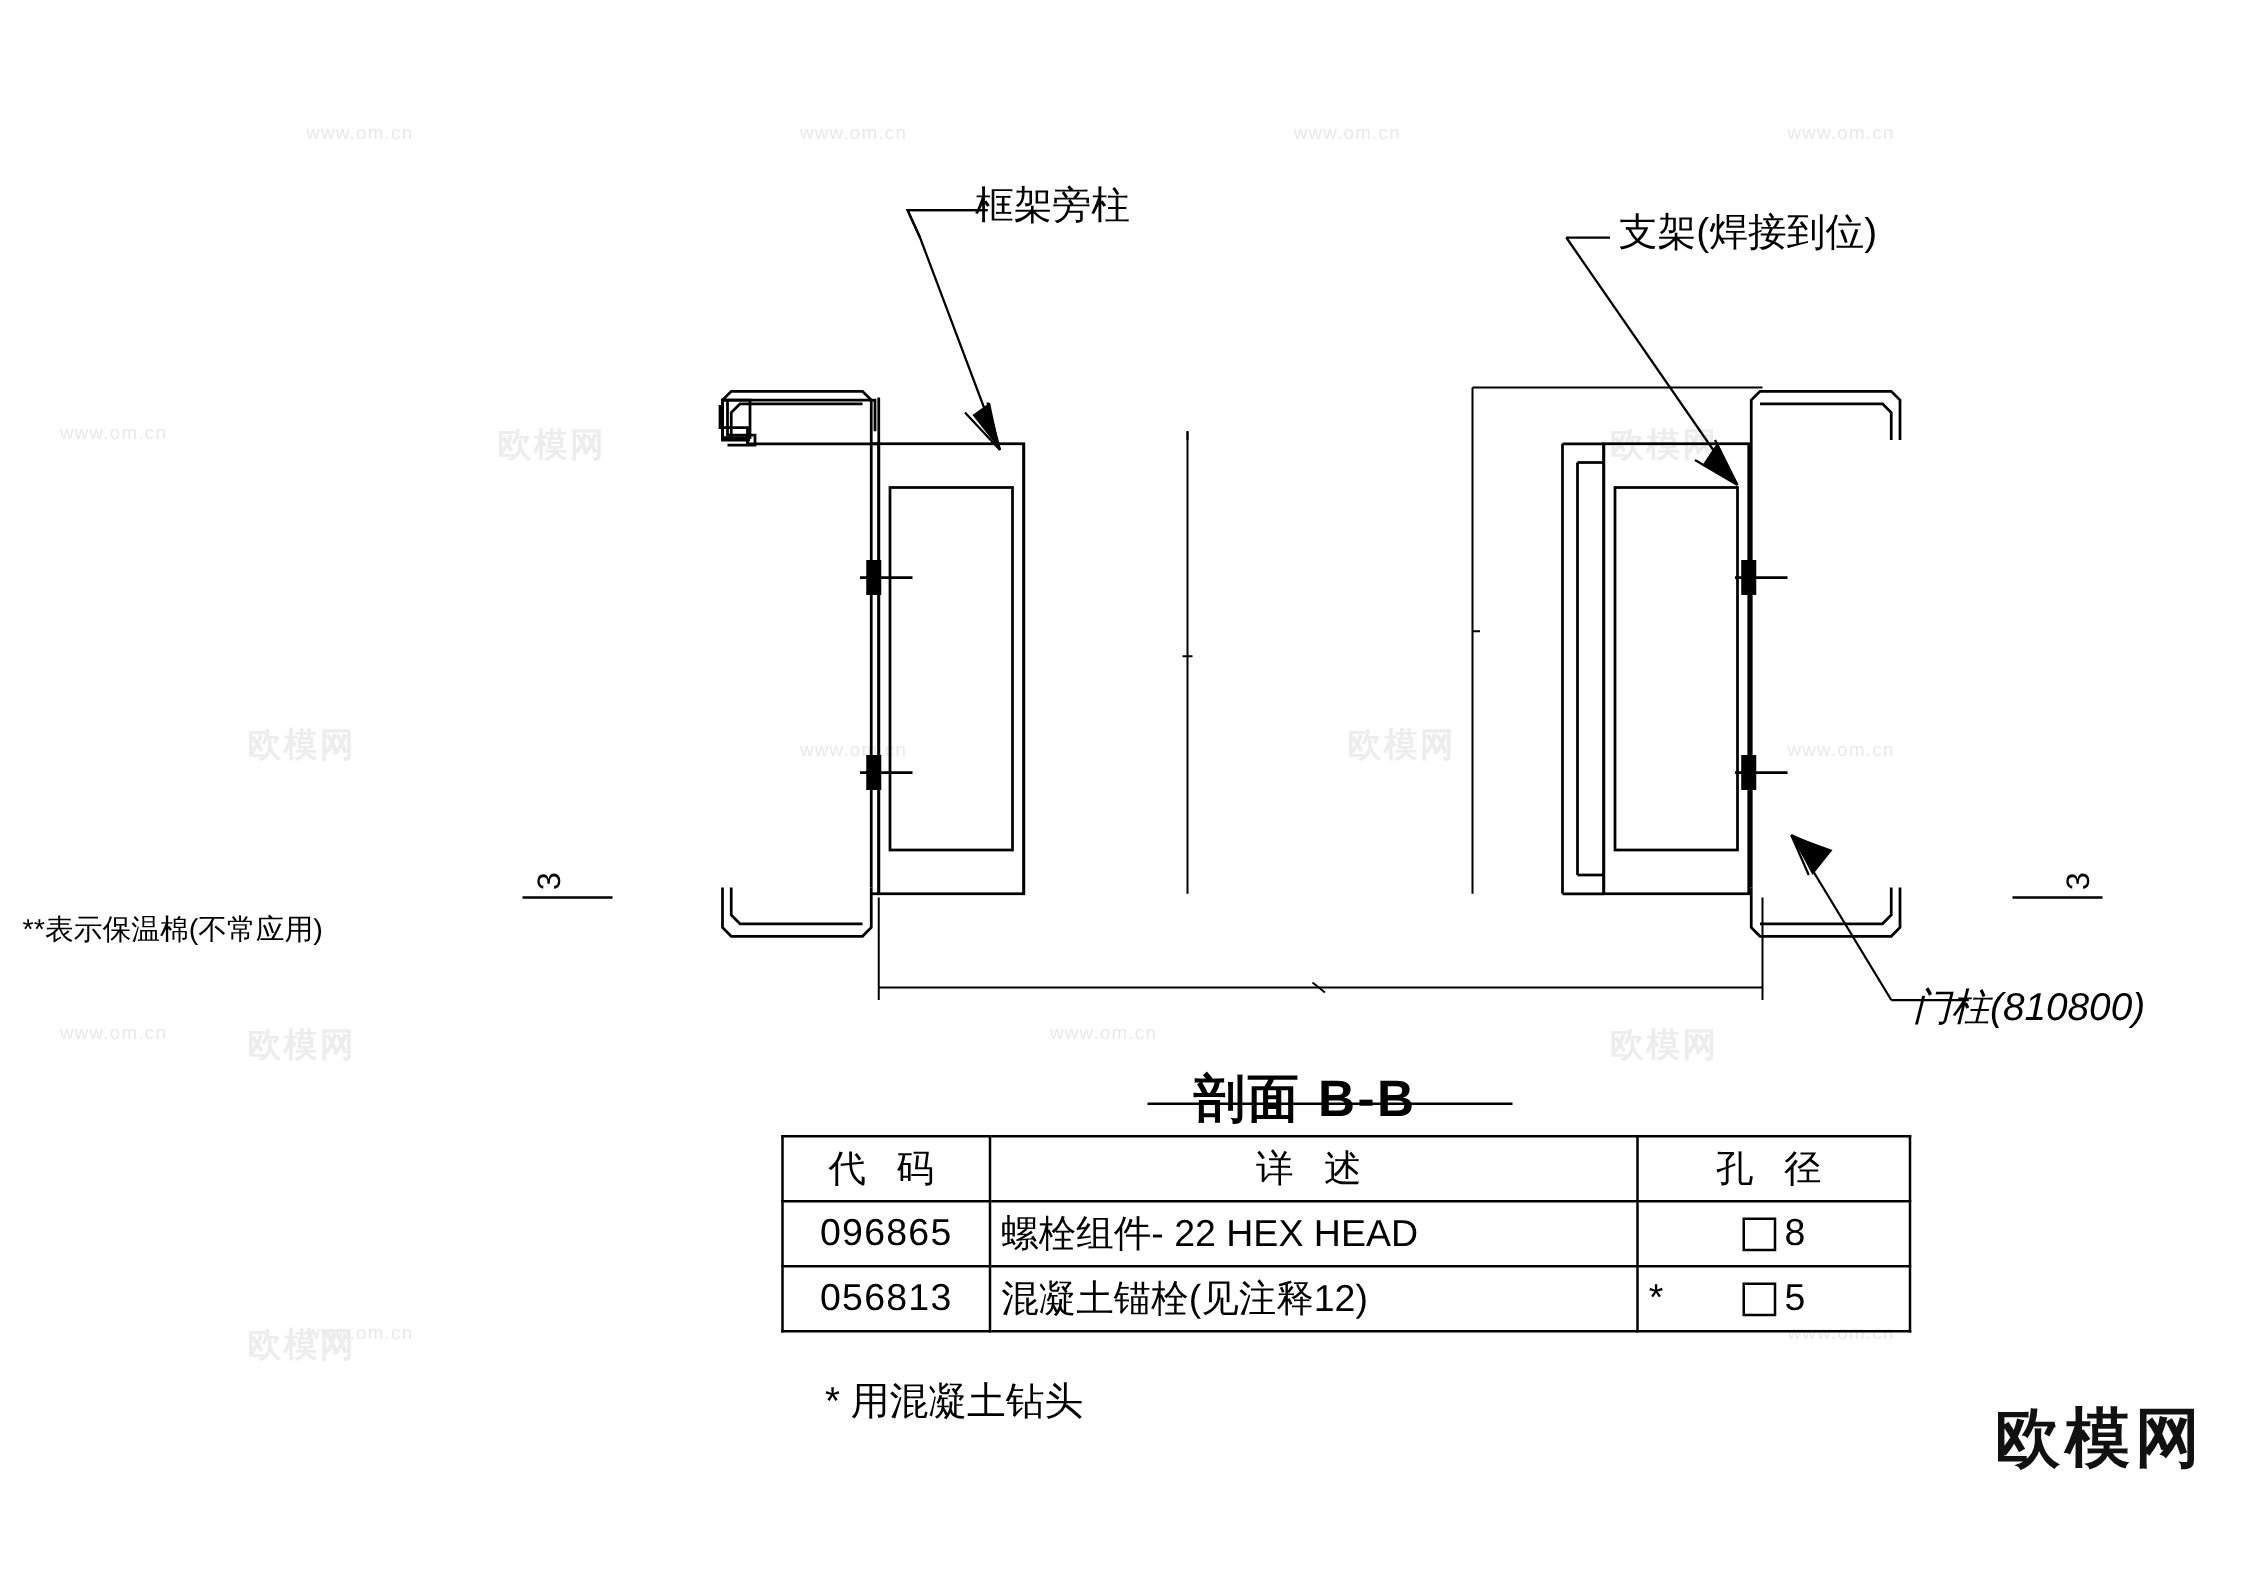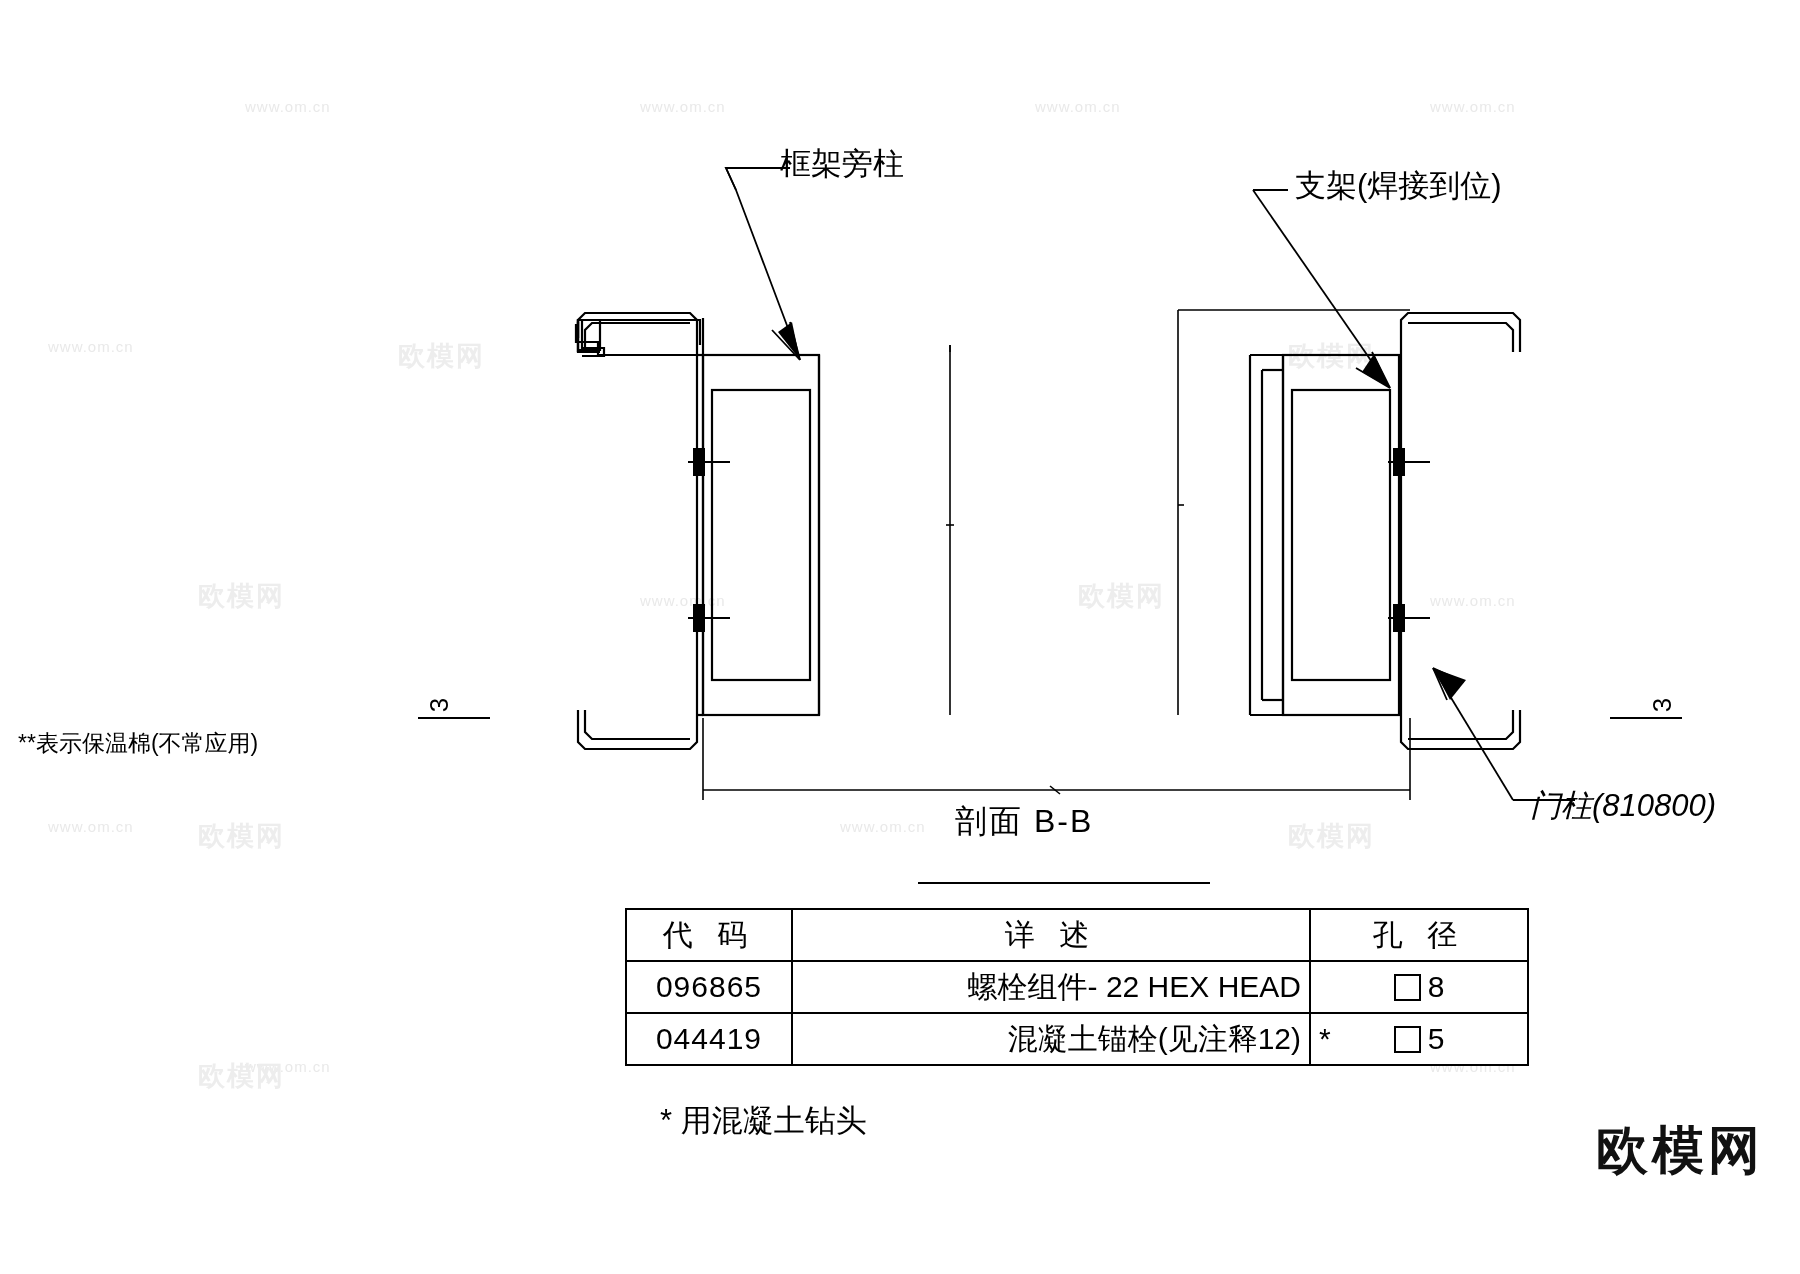--- a/index.html
+++ b/index.html
@@ -47,24 +47,25 @@
   .note-left {
     position: absolute;
     left: 18px;
     top: 728px;
     font-size: 23px;
     white-space: nowrap;
   }
   .section-title {
     position: absolute;
     left: 955px;
-    top: 800px;
-    font-size: 32px;
+    top: 852px;
+    font-size: 41px;
     letter-spacing: 2px;
     white-space: nowrap;
+    font-weight: bold;
   }
   .section-underline {
     position: absolute;
     left: 918px;
     top: 882px;
     width: 292px;
     height: 2px;
     background: #000;
   }
   .svgwrap {
@@ -85,21 +86,21 @@
     vertical-align: middle;
     white-space: nowrap;
     margin-top: 24px;
   }
   td.code {
     text-align: center;
     width: 148px;
     letter-spacing: 1px;
   }
   td.desc {
-    text-align: right;
+    text-align: left;
     width: 500px;
   }
   td.hole {
     text-align: center;
     width: 200px;
     position: relative;
   }
   td.hdr {
     text-align: center;
     letter-spacing: 8px;
@@ -299,21 +300,21 @@
         <td class="desc">螺栓组件- 22 HEX HEAD</td>
         <td class="hole">
           <span class="star-slot"></span>
           <span class="hole-cell-inner">
             <span class="sq"></span>
               <span>8</span>
           </span>
         </td>
       </tr>
       <tr>
-        <td class="code">044419</td>
+        <td class="code">056813</td>
         <td class="desc">混凝土锚栓(见注释12)</td>
         <td class="hole">
           <span class="star-slot">*</span>
           <span class="hole-cell-inner">
             <span class="sq"></span>
               <span>5</span>
           </span>
         </td>
       </tr>
     </tbody>

